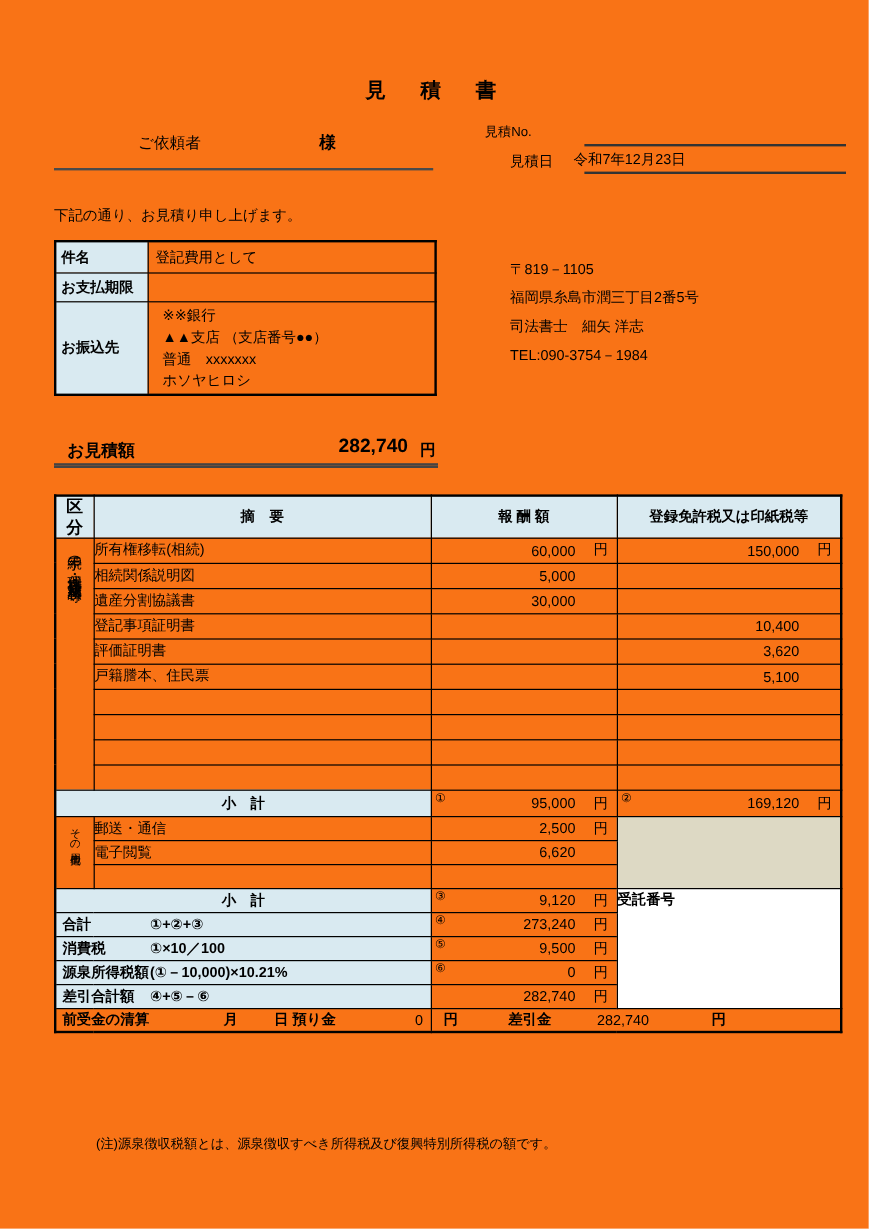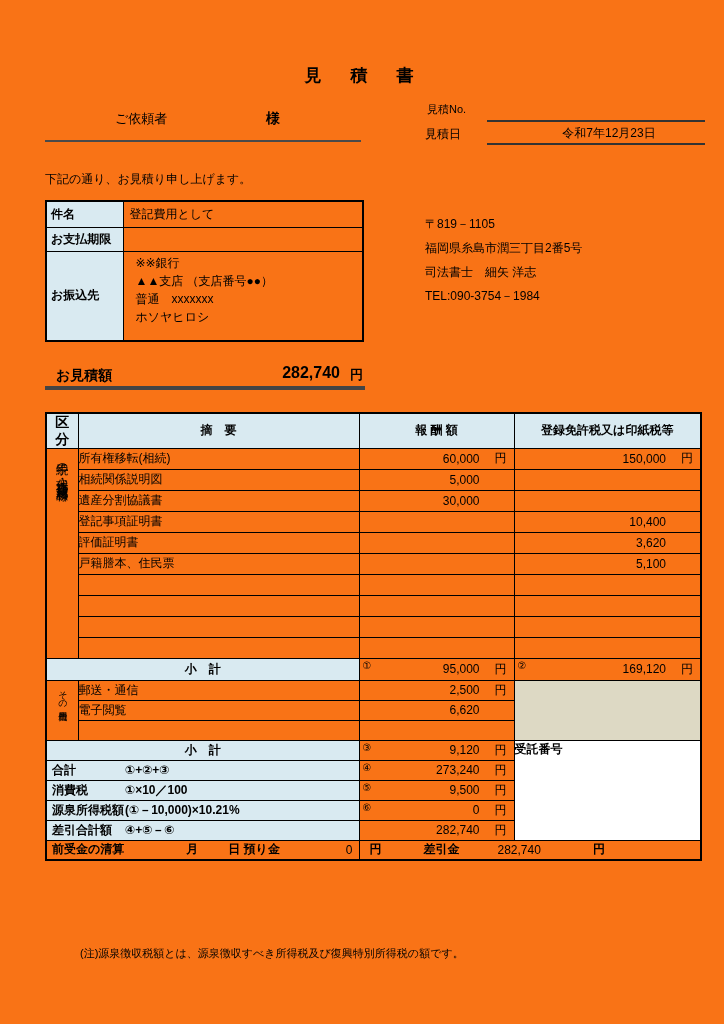--- a/index.html
+++ b/index.html
@@ -13,34 +13,34 @@
   .page{position:relative;width:724px;height:1024px;background:#f97316;overflow:hidden;}
 
   .title{position:absolute;top:64px;left:0;right:0;text-align:center;
          font-size:17px;font-weight:bold;letter-spacing:6px;}
 
   .client-line{position:absolute;left:45px;top:110px;width:315px;font-size:13px;}
   .client-label{margin-left:70px;text-align:right;}
   .client-honorific{margin-left:95px;font-weight:bold;font-size:14px;}
   .client-underline{position:absolute;left:45px;top:140px;width:316px;border-top:2px solid #4a4a4a;}
 
-  .meta-no-label{position:absolute;left:427px;top:102px;font-size:11px;text-align:center;}
+  .meta-no-label{position:absolute;left:404px;top:102px;font-size:11px;text-align:center;}
   .meta-no-line{position:absolute;left:487px;top:120px;width:218px;border-top:2px solid var(--line_dark);}
   .meta-date-label{position:absolute;left:425px;top:126px;font-size:12px;}
-  .meta-date-value{position:absolute;left:503px;top:125px;width:212px;text-align:center;font-size:12px;}
+  .meta-date-value{position:absolute;left:478px;top:125px;width:212px;text-align:left;font-size:12px;}
   .meta-date-line{position:absolute;left:487px;top:143px;width:218px;border-top:2px solid var(--line_dark);}
 
   .intro{position:absolute;left:45px;top:171px;font-size:12px;}
 
   .info-table{position:absolute;left:45px;top:200px;border-collapse:collapse;table-layout:fixed;}
   .info-table td{border:1px solid #000;font-size:12px;padding:0;vertical-align:middle;}
   .info-table{border:2px solid #000;}
   .info-label{background:var(--header_blue);font-weight:bold;padding-left:4px !important;width:77px;}
   .info-value{width:240px;padding-left:6px !important;}
-  .bank-lines{padding:2px 0 14px 6px;line-height:18px;font-size:12px;}
+  .bank-lines{padding:2px 0 2px 6px;line-height:18px;font-size:12px;}
 
   .issuer{position:absolute;left:425px;top:212px;font-size:12px;line-height:24px;}
 
   .total-label{position:absolute;left:56px;top:367px;font-size:14px;font-weight:bold;}
   .total-amount{position:absolute;left:190px;top:364px;width:150px;text-align:right;font-size:16px;font-weight:bold;}
   .total-unit{position:absolute;left:350px;top:366px;font-size:13px;font-weight:bold;}
   .total-rule{position:absolute;left:45px;top:386px;width:320px;height:2px;
               border-top:2px solid #444;border-bottom:2px solid #444;}
 
   .main-table{position:absolute;left:45px;top:412px;border-collapse:collapse;table-layout:fixed;width:655px;border:2px solid #000;}

